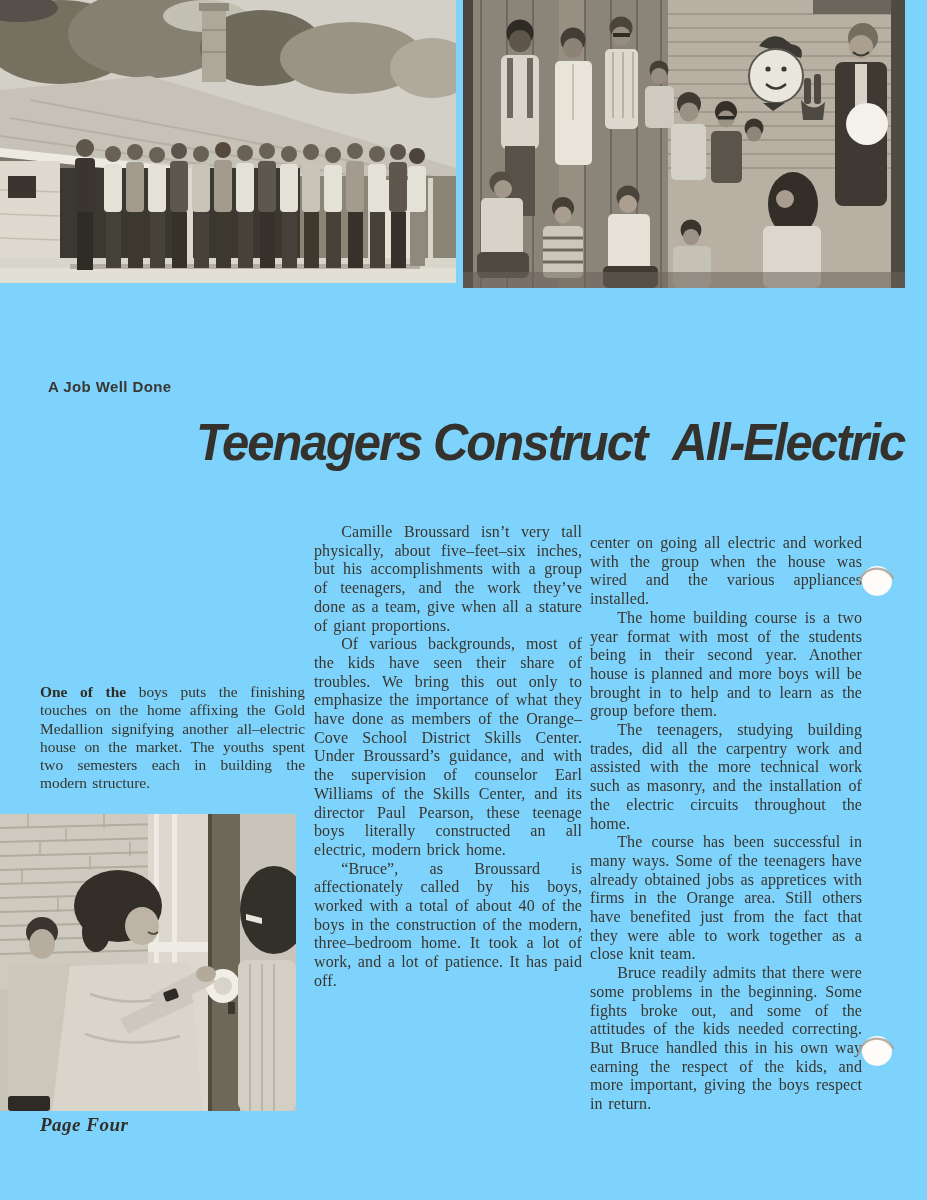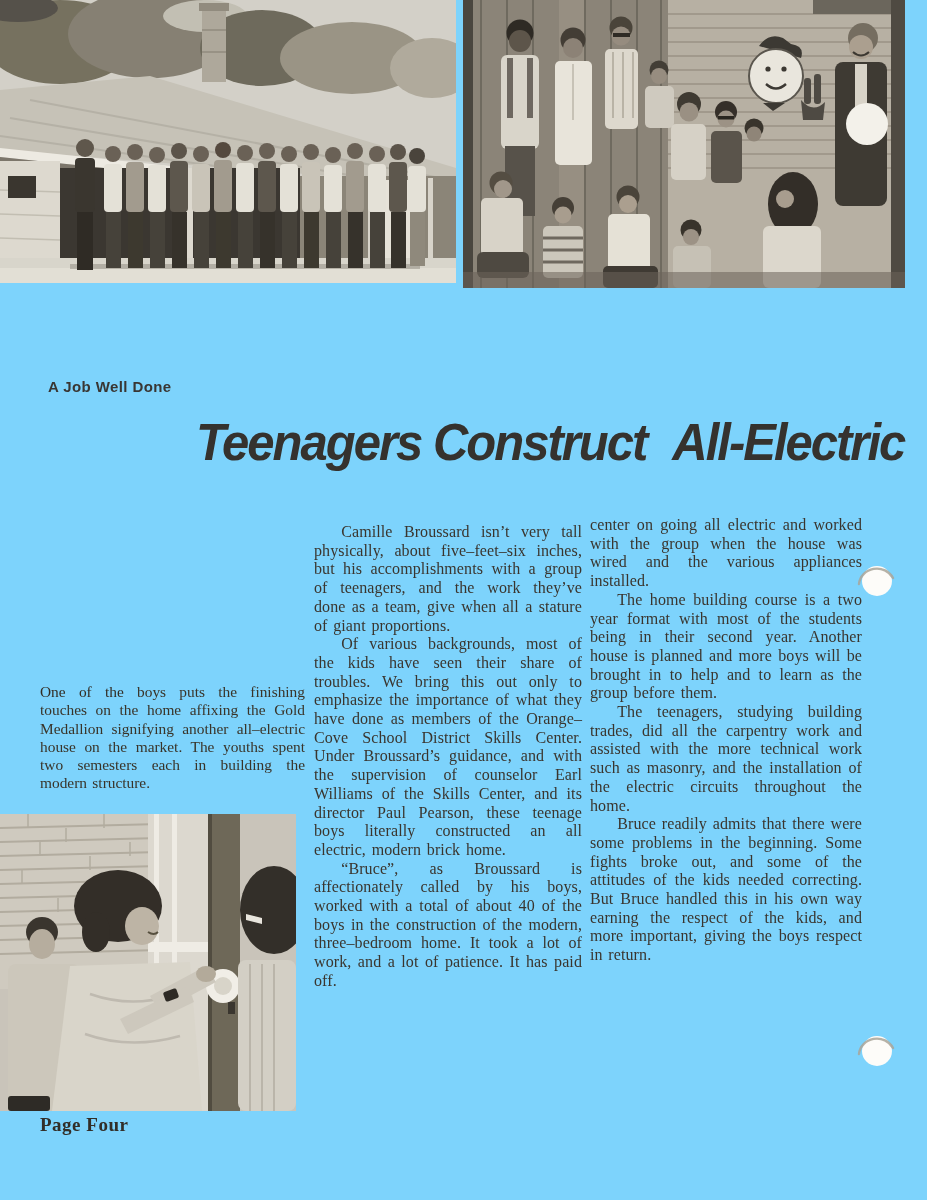--- a/index.html
+++ b/index.html
@@ -26,35 +26,35 @@
     font-size:49px;letter-spacing:-2px;color:#35322e;white-space:nowrap;
     transform:scaleY(1.06);transform-origin:left top;
   }
   .headline .hl-gap{margin-right:26px;}
   
   .caption{
     position:absolute;left:40px;top:683px;width:265px;
     font-size:15.4px;line-height:18.3px;text-align:justify;color:#393429;
     word-spacing:1.5px;
   }
-  .caption b{font-weight:400;color:#322d24;}
+  .caption b{font-weight:700;color:#322d24;}
   
   .bodycol{
     position:absolute;width:268px;
     font-size:16px;line-height:18.7px;text-align:justify;
     color:#3a352e;word-spacing:1.6px;letter-spacing:.1px;
   }
   #col-middle{left:314px;top:523px;}
-  #col-right{left:590px;top:516px;width:272px;}
+  #col-right{left:590px;top:534px;width:272px;}
   .bodycol p{margin:0;text-indent:1.7em;}
   .bodycol p.no-indent{text-indent:0;}
   
   .page-number{
     position:absolute;left:40px;top:1114px;
-    font-family:"Liberation Serif", serif;font-weight:700;
+    font-family:"Liberation Serif", serif;font-style:italic;font-weight:700;
     font-size:19px;letter-spacing:.5px;color:#322e28;
   }
   
   .punch{position:absolute;width:42px;height:42px;}
   #punch-top{left:856px;top:558px;}
   #punch-bottom{left:856px;top:1028px;}
 </style>
 </head>
 <body>
 
@@ -381,20 +381,21 @@
   <div class="bodycol" id="col-middle">
     <p>Camille Broussard isn’t very tall physically, about five–feet–six inches, but his accomplishments with a group of teenagers, and the work they’ve done as a team, give when all a stature of giant proportions.</p>
     <p>Of various backgrounds, most of the kids have seen their share of troubles. We bring this out only to emphasize the importance of what they have done as members of the Orange–Cove School District Skills Center. Under Broussard’s guidance, and with the supervision of counselor Earl Williams of the Skills Center, and its director Paul Pearson, these teenage boys literally constructed an all electric, modern brick home.</p>
     <p>“Bruce”, as Broussard is affectionately called by his boys, worked with a total of about 40 of the boys in the construction of the modern, three–bedroom home. It took a lot of work, and a lot of patience. It has paid off.</p>
   </div>
 
   <div class="bodycol" id="col-right">
     <p class="no-indent">center on going all electric and worked with the group when the house was wired and the various appliances installed.</p>
     <p>The home building course is a two year format with most of the students being in their second year. Another house is planned and more boys will be brought in to help and to learn as the group before them.</p>
     <p>The teenagers, studying building trades, did all the carpentry work and assisted with the more technical work such as masonry, and the installation of the electric circuits throughout the home.</p>
+    <p>The course has been successful in many ways. Some of the teenagers have already obtained jobs as appretices with firms in the Orange area. Still others have benefited just from the fact that they were able to work together as a close knit team.</p>
     <p>Bruce readily admits that there were some problems in the beginning. Some fights broke out, and some of the attitudes of the kids needed correcting. But Bruce handled this in his own way earning the respect of the kids, and more important, giving the boys respect in return.</p>
   </div>
 
   <div class="page-number">Page Four</div>
 
   <svg class="punch" id="punch-top" viewBox="0 0 42 42">
     <circle cx="21" cy="23" r="15" fill="#fdfcf9"></circle>
     <path d="M3,26 A18,17 0 0 1 37,20" fill="none" stroke="#a9a499" stroke-width="2.4" stroke-linecap="round" opacity="0.85"></path>
   </svg>
   <svg class="punch" id="punch-bottom" viewBox="0 0 42 42">

